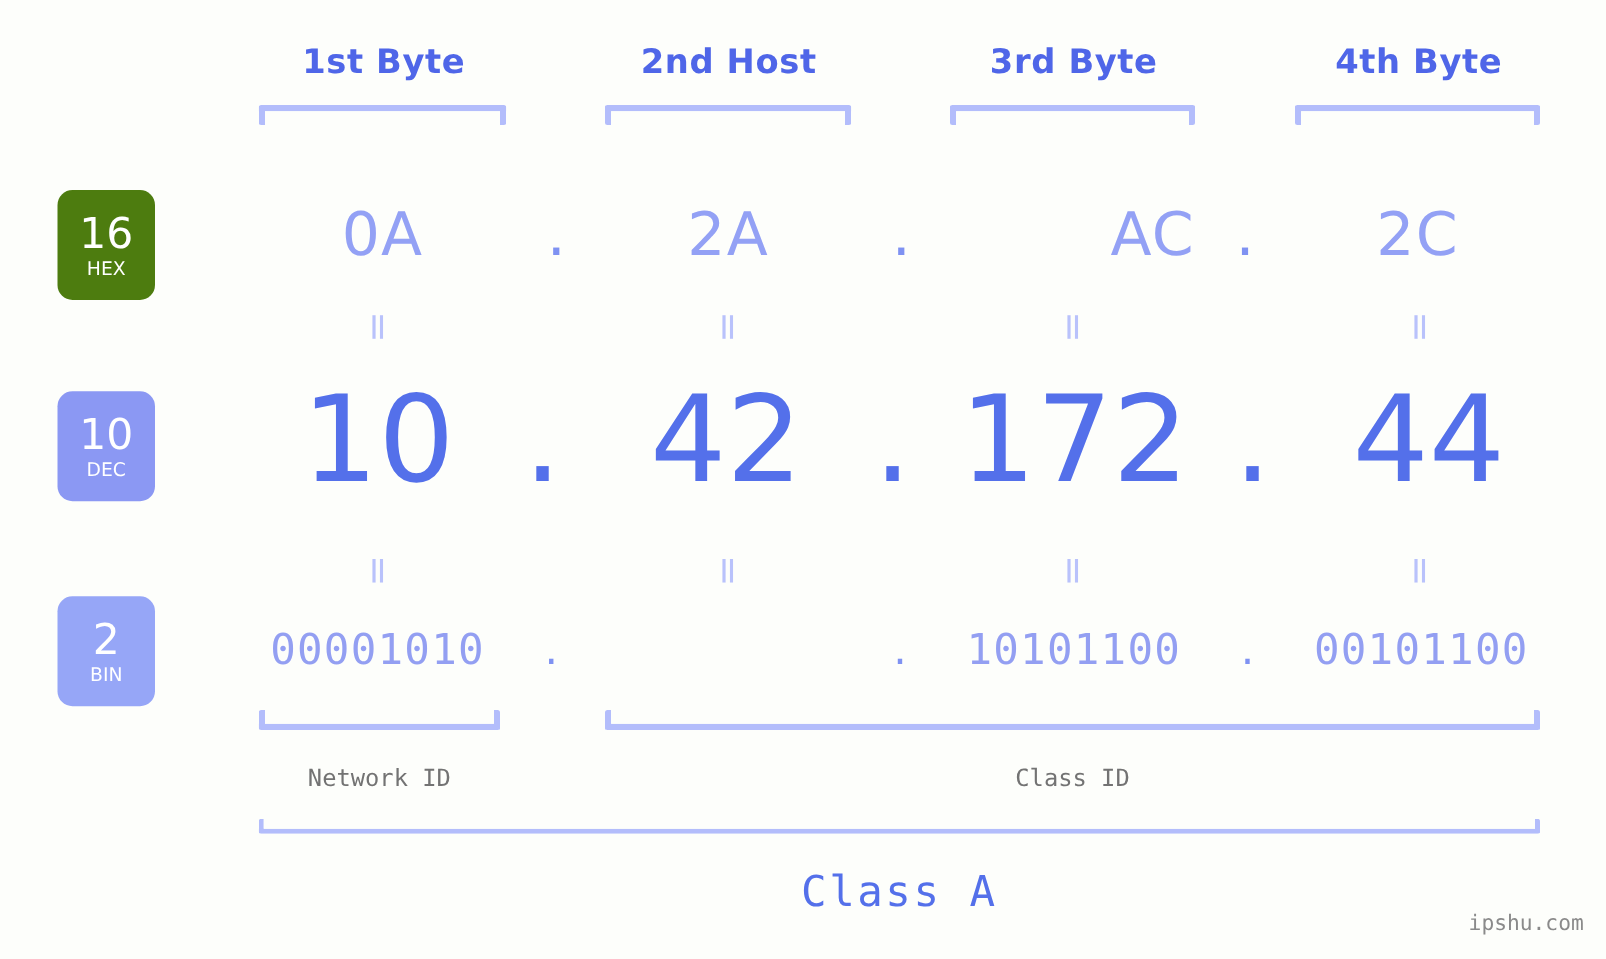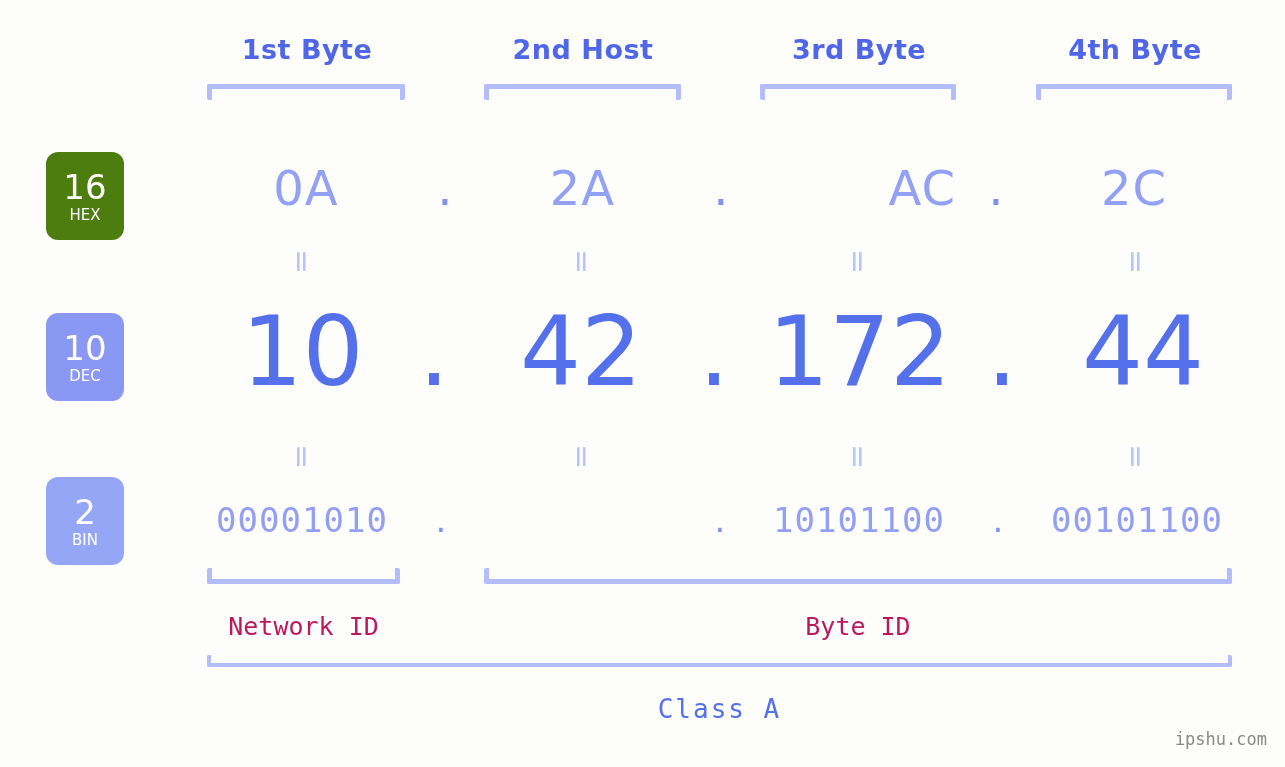--- a/index.html
+++ b/index.html
@@ -126,31 +126,31 @@
     transform: rotate(90deg);
     transform-origin: center center;
     text-align: center;
     width: 40px;
   }
 
   
   .id-label {
     position: absolute;
     text-align: center;
-    color: #be185d;
-    font-size: 25px;
+    color: #737373;
+    font-size: 19px;
     font-family: "DejaVu Sans Mono", monospace;
     white-space: nowrap;
   }
 
   .class-label {
     position: absolute;
     text-align: center;
     color: #5470ea;
-    font-size: 26px;
+    font-size: 34px;
     font-family: "DejaVu Sans Mono", monospace;
     letter-spacing: 2px;
     white-space: nowrap;
   }
 
   .watermark {
     position: absolute;
     right: 18px;
     bottom: 18px;
     color: #8a8a8a;
@@ -229,20 +229,20 @@
 
   <div class="cell bin-val" style="left:760px; top:500px; width:198px;">10101100</div>
   <div class="dot dot-bin" style="left:958px; top:500px; width:80px;">.</div>
 
   <div class="cell bin-val" style="left:1038px; top:500px; width:198px;">00101100</div>
 
   <div class="bracket-bottom" style="left:207px; top:568px; width:193px;"></div>
   <div class="id-label" style="left:207px; top:612px; width:193px;">Network ID</div>
 
   <div class="bracket-bottom" style="left:484px; top:568px; width:748px;"></div>
-  <div class="id-label" style="left:484px; top:612px; width:748px;">Byte ID</div>
+  <div class="id-label" style="left:484px; top:612px; width:748px;">Class ID</div>
 
   <div class="bracket-class" style="left:207px; top:655px; width:1025px;"></div>
   <div class="class-label" style="left:207px; top:694px; width:1025px;">Class A</div>
 
   <div class="watermark">ipshu.com</div>
 
 </div>
 
 </body></html>

